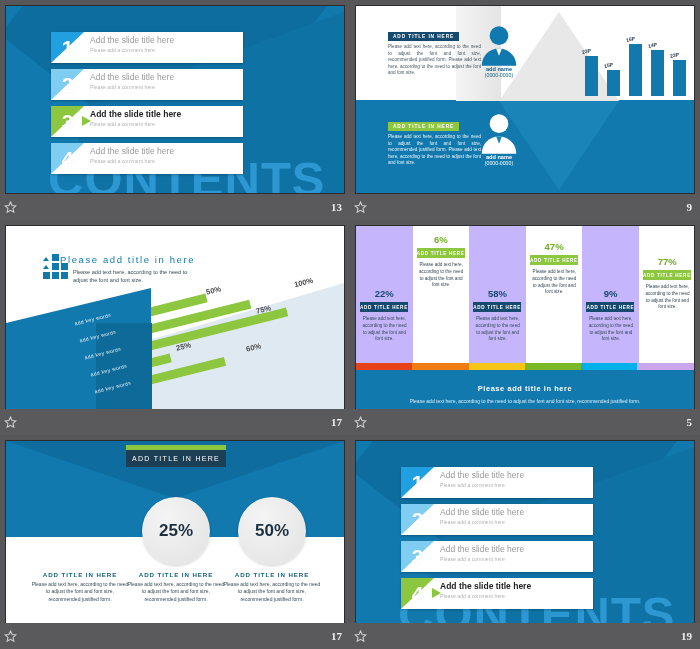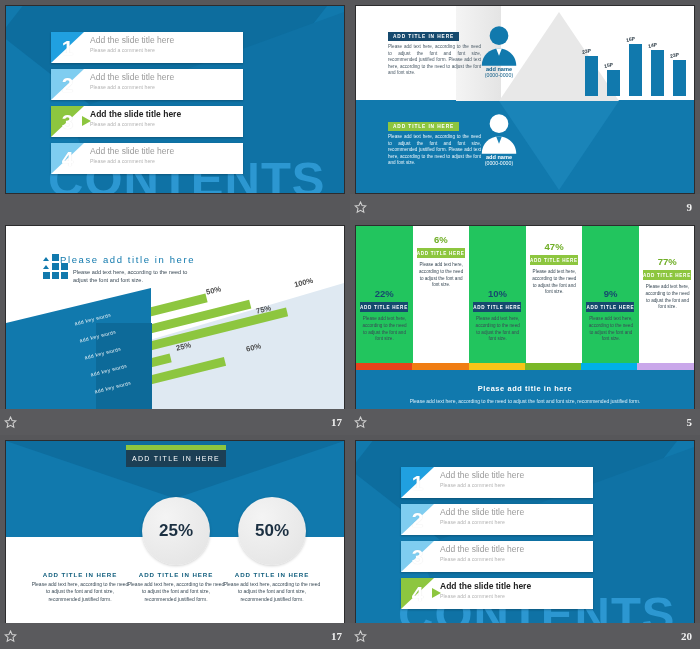--- a/index.html
+++ b/index.html
@@ -192,21 +192,21 @@
     transform: rotate(-14deg); white-space: nowrap;
   }
   .keyword {
     position: absolute; font-size: 5px; color: #eaf3f8;
     transform: rotate(-14deg); white-space: nowrap; letter-spacing: .4px;
   }
 
   
   .s16 { background: #fff; }
   .col16 { position: absolute; top: 0; width: 56.6px; height: 137px; }
-  .col16.gray { background: #22c55e; }
+  .col16.gray { background: #c4b5fd; }
   .col16 .pct {
     position: absolute; width: 100%; text-align: center;
     font-size: 9.5px; font-weight: bold;
   }
   .col16 .chip {
     position: absolute; left: 4px; width: 48px; text-align: center;
     font-size: 4.6px; letter-spacing: .7px; color: #fff; padding: 2.5px 0;
     font-weight: bold;
   }
   .col16 .body {
@@ -307,20 +307,28 @@
             <div class="tri"></div>
             <div class="digit">4</div>
           </div>
           <div class="ctext">
             <div class="ctitle">Add the slide title here</div>
             <div class="csub">Please add a comment here</div>
           </div>
         </div>
 
       </div>
+    </div>
+    <div class="footbar">
+      <span class="star">
+        <svg width="13" height="13" viewBox="0 0 24 24">
+            <path d="M12 2l2.9 6.3 6.9.8-5.1 4.7 1.4 6.8L12 17.3 5.9 20.6l1.4-6.8L2.2 9.1l6.9-.8z" fill="none" stroke="#cfcfcf" stroke-width="2"></path>
+          </svg>
+      </span>
+      <span class="pagenum">13</span>
     </div>
   </div>
 
   <div class="cell">
     <div class="slide s14">
       <div class="lowerblue"></div>
       <div class="shade"></div>
       <div class="dia-top"></div>
       <div class="dia-bot"></div>
 
@@ -454,21 +462,21 @@
         <div class="body" style="top:90px">Please add text here, according to the need to adjust the font and font size.</div>
       </div>
 
       <div class="col16" style="left:56.6px">
         <div class="pct" style="top:8px; color:#6fae26">6%</div>
         <div class="chip" style="top:22px; background:#8dc63f">ADD TITLE HERE</div>
         <div class="body" style="top:36px">Please add text here, according to the need to adjust the font and font size.</div>
       </div>
 
       <div class="col16 gray" style="left:113.2px">
-        <div class="pct" style="top:62px; color:#164a6e">10%</div>
+        <div class="pct" style="top:62px; color:#164a6e">58%</div>
         <div class="chip" style="top:76px; background:#164a6e">ADD TITLE HERE</div>
         <div class="body" style="top:90px">Please add text here, according to the need to adjust the font and font size.</div>
       </div>
 
       <div class="col16" style="left:169.8px">
         <div class="pct" style="top:15px; color:#6fae26">47%</div>
         <div class="chip" style="top:29px; background:#8dc63f">ADD TITLE HERE</div>
         <div class="body" style="top:43px">Please add text here, according to the need to adjust the font and font size.</div>
       </div>
 
@@ -601,17 +609,17 @@
         </div>
 
       </div>
     </div>
     <div class="footbar">
       <span class="star">
         <svg width="13" height="13" viewBox="0 0 24 24">
             <path d="M12 2l2.9 6.3 6.9.8-5.1 4.7 1.4 6.8L12 17.3 5.9 20.6l1.4-6.8L2.2 9.1l6.9-.8z" fill="none" stroke="#cfcfcf" stroke-width="2"></path>
           </svg>
       </span>
-      <span class="pagenum">20</span>
+      <span class="pagenum">19</span>
     </div>
   </div>
 
 </div>
 
 </body></html>

